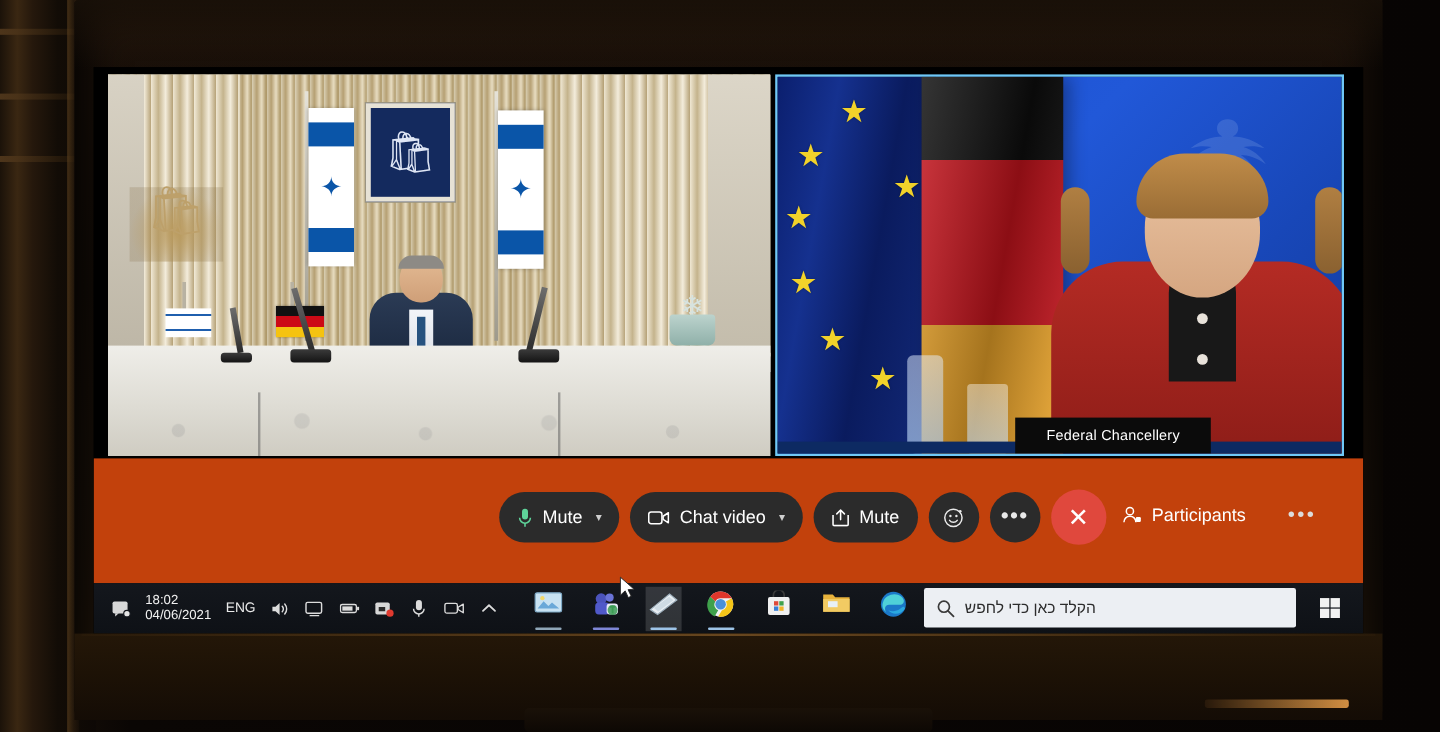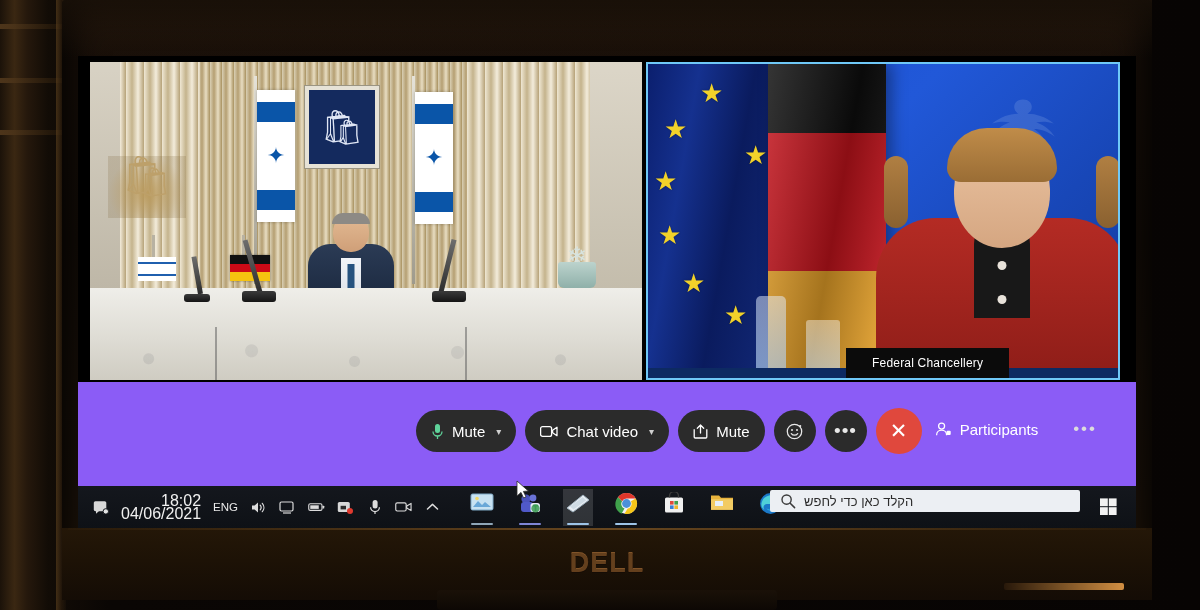--- a/index.html
+++ b/index.html
@@ -147,50 +147,50 @@
   .glass{position:absolute;left:158px;bottom:0;width:34px;height:58px;
      background:linear-gradient(180deg,rgba(255,255,255,.42),rgba(190,215,240,.65));border-radius:3px;}
   .carafe{position:absolute;left:108px;bottom:0;width:30px;height:82px;
      background:linear-gradient(180deg,rgba(230,240,255,.5),rgba(170,200,235,.7));border-radius:5px 5px 7px 7px;}
   .name-plate{position:absolute;left:198px;bottom:0;height:30px;padding:0 26px;
      background:#0b0b0b;display:flex;align-items:center;}
   .name-plate span{color:#fff;font-size:12px;letter-spacing:.2px;}
   .rt-desk{position:absolute;left:0;bottom:0;width:100%;height:10px;background:#0d2a62;}
 
   
-  #controlbar{position:absolute;left:0;top:326px;width:100%;height:104px;background:#8b5cf6;}
+  #controlbar{position:absolute;left:0;top:326px;width:100%;height:104px;background:#c2410c;}
   .ctl-group{position:absolute;top:26px;display:flex;align-items:center;gap:9px;}
   #ctl-left{left:338px;}
   #ctl-right{right:26px;}
   .pill{display:flex;align-items:center;gap:8px;height:42px;padding:0 15px;border-radius:21px;
      background:#2b2b2b;color:#fff;font-size:15px;cursor:pointer;white-space:nowrap;}
   .pill.plain{background:transparent;padding:0 13px;}
   .pill .caret{font-size:10px;color:#cfcfcf;margin-left:3px;}
   .round{width:42px;height:42px;border-radius:50%;background:#2b2b2b;display:flex;
      align-items:center;justify-content:center;color:#e9e9e9;cursor:pointer;}
   .round.leave{background:#e0483d;width:46px;height:46px;color:#fff;font-size:21px;}
   .round.dots{font-size:19px;letter-spacing:1px;}
   .badge-dot{position:absolute;top:-2px;right:-1px;width:7px;height:7px;border-radius:50%;background:#e0483d;}
   .ico{display:inline-flex;align-items:center;justify-content:center;}
 
   
   #taskbar{position:absolute;left:0;bottom:0;width:100%;height:42px;
      background:linear-gradient(180deg,#14171d,#0e1116);display:flex;align-items:center;
      flex-direction:row;}
   .tb-tray{display:flex;align-items:center;gap:12px;padding-left:14px;color:#e6e6e6;}
-  .tb-clock{font-size:16px;line-height:13px;text-align:right;color:#f0f0f0;}
+  .tb-clock{font-size:11px;line-height:13px;text-align:left;color:#f0f0f0;}
   .tb-lang{font-size:11.5px;color:#eaeaea;}
   .tb-ico{width:17px;height:17px;display:inline-flex;align-items:center;justify-content:center;
      color:#dcdcdc;position:relative;}
   .tb-apps{display:flex;align-items:center;gap:18px;margin-left:26px;}
   .tb-app{width:30px;height:34px;display:flex;align-items:flex-start;justify-content:center;
      position:relative;padding-top:3px;}
   .tb-app.active{background:rgba(255,255,255,.14);}
   .tb-app .underline{position:absolute;bottom:1px;left:4px;width:22px;height:2px;background:#7fb2e8;border-radius:1px;}
-  #search{position:absolute;right:56px;top:4px;width:290px;height:22px;background:#eceff3;
+  #search{position:absolute;right:56px;top:4px;width:290px;height:33px;background:#eceff3;
      border-radius:2px;display:flex;align-items:center;justify-content:flex-end;
      gap:8px;padding:0 10px;direction:rtl;}
   #search .txt{font-size:13px;color:#2c2c2c;}
   #start{position:absolute;right:8px;top:4px;width:40px;height:33px;display:flex;
      align-items:center;justify-content:center;}
 
   
   #cursor{position:absolute;left:438px;top:424px;width:14px;height:20px;pointer-events:none;}
 </style>
 </head>
@@ -581,18 +581,17 @@
         </div>
       </div>
 
       <svg id="cursor" viewBox="0 0 14 20">
         <path d="M1 1 1 16 5 12.4 7.6 18 10 16.8 7.4 11.4 12.4 11z" fill="#fff" stroke="#2b2b2b" stroke-width=".8"></path>
       </svg>
     </div>
 
     <div class="bezel-bottom">
       <div class="bezel-bottom-line"></div>
-      <div class="dell-logo">DELL</div>
       <div class="foot-light"></div>
     </div>
     <div class="stand-neck"></div>
   </div>
 </div>
 
 </body></html>

